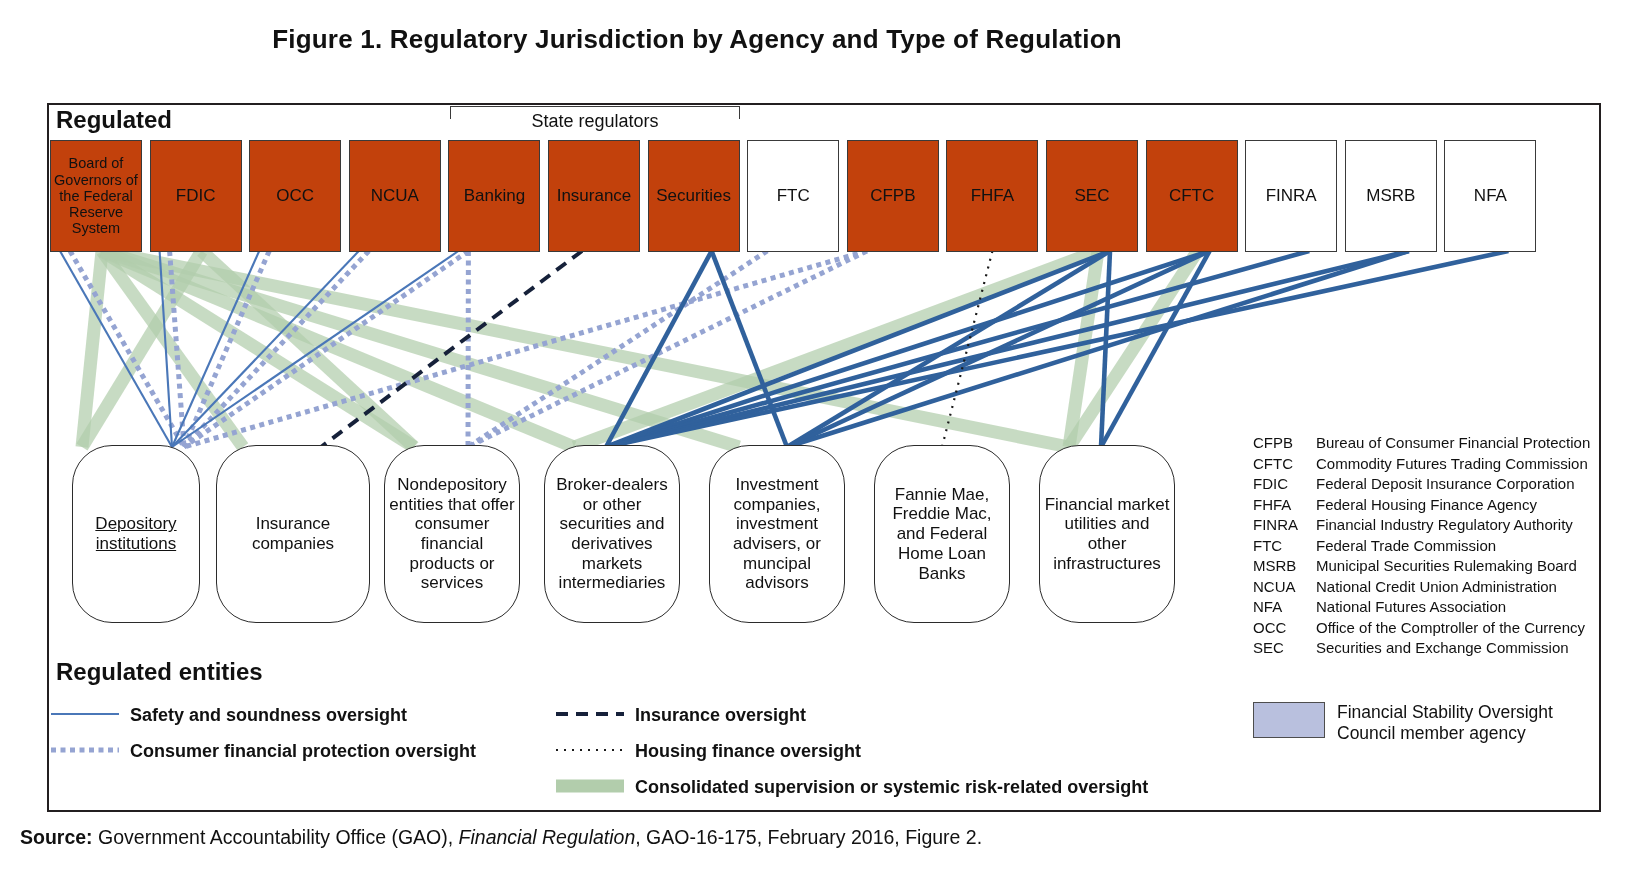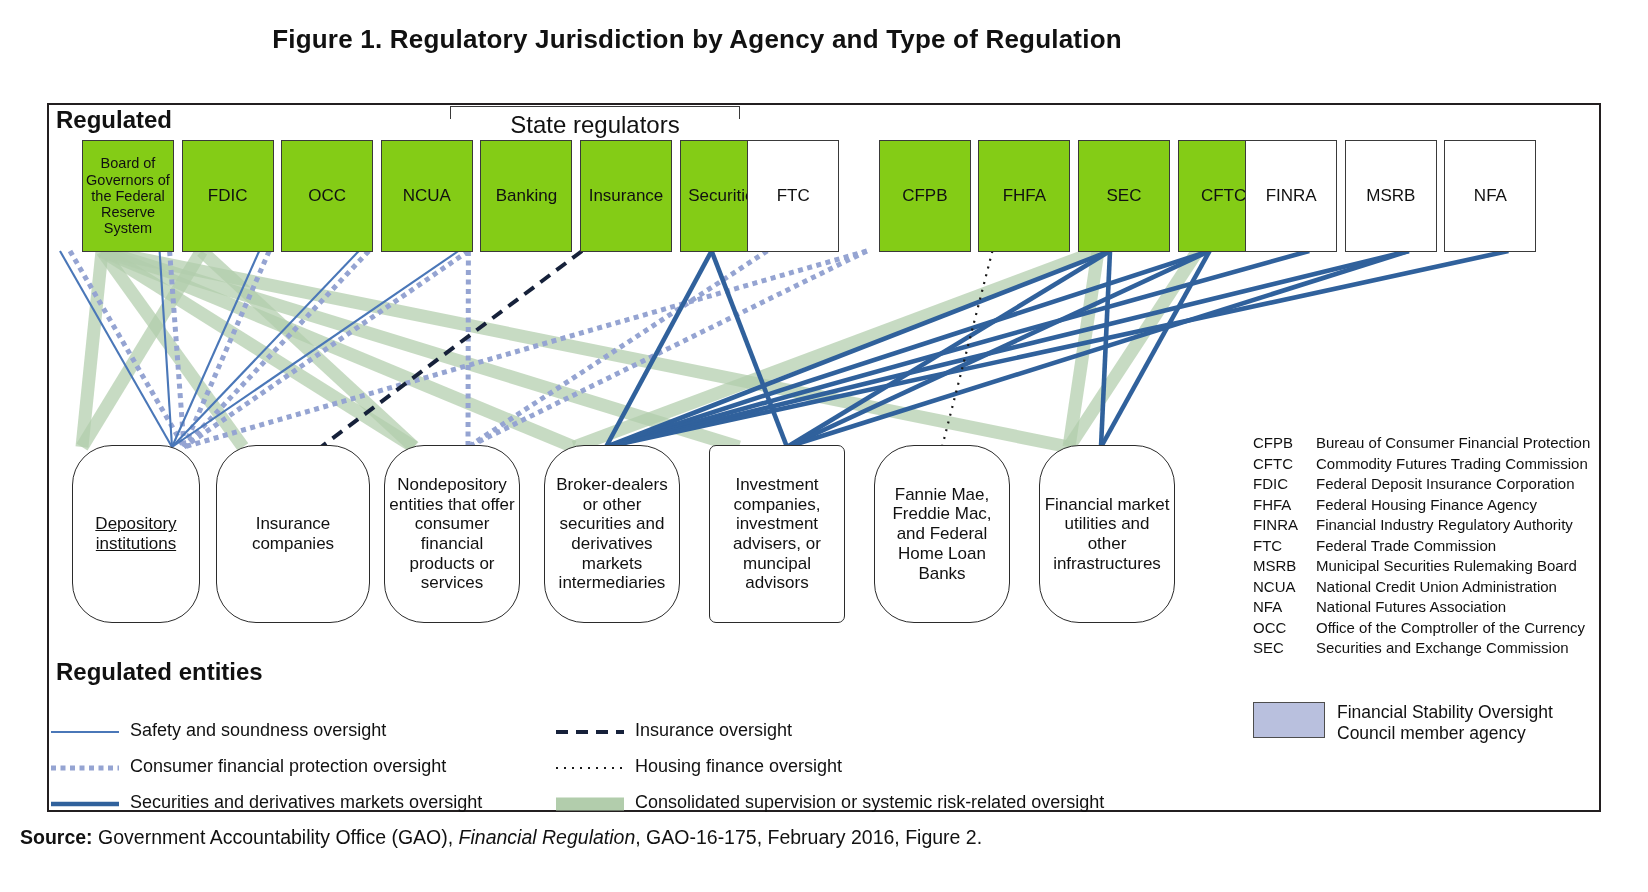--- a/index.html
+++ b/index.html
@@ -4,36 +4,36 @@
 <style>
   html,body{margin:0;padding:0;background:#ffffff;}
   body{width:1648px;height:892px;position:relative;font-family:"Liberation Sans",sans-serif;color:#111;overflow:hidden;}
   #title{position:absolute;top:24px;left:0;width:1394px;text-align:center;font-size:26px;font-weight:bold;letter-spacing:.2px;}
   #frame{position:absolute;left:47px;top:103px;width:1554px;height:709px;border:2px solid #231f20;box-sizing:border-box;background:#fff;z-index:0;}
   #edges{position:absolute;left:0;top:0;width:1648px;height:892px;z-index:1;pointer-events:none;}
   .section-label{position:absolute;font-size:24px;font-weight:bold;z-index:3;}
   #regulators-label{left:56px;top:106px;}
   #regulated-label{left:56px;top:658px;}
   #state-bracket{position:absolute;left:450px;top:106px;width:290px;height:13px;border-top:1.5px solid #3a3a3a;border-left:1.5px solid #3a3a3a;border-right:1.5px solid #3a3a3a;box-sizing:border-box;z-index:2;}
-  #state-label{position:absolute;left:450px;top:111px;width:290px;text-align:center;font-size:24px;z-index:3;}
+  #state-label{position:absolute;left:450px;top:111px;width:290px;text-align:center;font-size:18px;z-index:3;}
   .reg-box{position:absolute;top:140px;width:92px;height:112px;border:1.6px solid #3a3a3a;box-sizing:border-box;background:#fff;display:flex;align-items:center;justify-content:center;text-align:center;z-index:2;}
-  .reg-box.shaded{background:#84cc16;margin-left:32px;}
+  .reg-box.shaded{background:#c2410c;}
   .reg-box span{font-size:17px;line-height:1.12;}
   .reg-box.small span{font-size:14.5px;}
   .ent-box{position:absolute;top:445px;height:178px;border:1.7px solid #2b2b2b;border-radius:40px;box-sizing:border-box;background:#fff;display:flex;align-items:center;justify-content:center;text-align:center;z-index:2;}
   .ent-box span{font-size:17px;line-height:1.16;padding:0 3px;}
   #abbrev{position:absolute;left:1253px;top:433px;width:344px;z-index:3;}
   .ab-row{display:flex;font-size:15px;line-height:20.5px;}
   .ab-abbr{width:63px;flex:none;}
   .ab-name{flex:1;}
   #legend{position:absolute;left:50px;top:705px;width:1140px;z-index:3;}
   .lg-col{position:absolute;top:0;}
   .lg-col.c0{left:0;}
   .lg-col.c1{left:505px;}
-  .lg-item{display:flex;align-items:flex-end;height:36px;}
+  .lg-item{display:flex;align-items:flex-start;height:36px;font-weight:bold;}
   .lg-item svg{flex:none;margin-right:10px;}
   .lg-item span{font-size:18px;}
   #fsoc{position:absolute;left:1253px;top:702px;z-index:3;display:flex;align-items:flex-start;}
   #fsoc-swatch{width:72px;height:36px;background:#b9c0de;border:1.6px solid #4d4d4d;box-sizing:border-box;flex:none;margin-right:12px;}
   #fsoc-text{font-size:17.5px;line-height:21px;padding-top:0px;}
   #source{position:absolute;left:20px;top:826px;font-size:19.5px;z-index:3;}
   #source .b{font-weight:bold;}
   #source .i{font-style:italic;}
 </style>
 </head>
@@ -143,21 +143,21 @@
     </div>
     <div class="ent-box" style="left: 216px; width: 154px;">
       <span>Insurance companies</span>
     </div>
     <div class="ent-box" style="left: 384px; width: 136px;">
       <span>Nondepository entities that offer consumer financial products or services</span>
     </div>
     <div class="ent-box" style="left: 544px; width: 136px;">
       <span>Broker-dealers or other securities and derivatives markets intermediaries</span>
     </div>
-    <div class="ent-box" style="left: 709px; width: 136px; border-radius: 7px;">
+    <div class="ent-box" style="left: 709px; width: 136px;">
       <span>Investment companies, investment advisers, or muncipal advisors</span>
     </div>
     <div class="ent-box" style="left: 874px; width: 136px;">
       <span>Fannie Mae, Freddie Mac, and Federal Home Loan Banks</span>
     </div>
     <div class="ent-box" style="left: 1039px; width: 136px;">
       <span>Financial market utilities and other infrastructures</span>
     </div>
   </div>
 
@@ -214,26 +214,20 @@
         <svg width="70" height="18">
           <line x1="1" x2="69" y1="9" y2="9" stroke="#4a77b8" stroke-width="2.1"></line>
         </svg>
         <span>Safety and soundness oversight</span>
       </div>
       <div class="lg-item">
         <svg width="70" height="18">
           <line x1="1" x2="69" y1="9" y2="9" stroke="#95a4d2" stroke-width="5" stroke-dasharray="5 4.5"></line>
         </svg>
         <span>Consumer financial protection oversight</span>
-      </div>
-      <div class="lg-item">
-        <svg width="70" height="18">
-          <line x1="1" x2="69" y1="9" y2="9" stroke="#30619c" stroke-width="4.6"></line>
-        </svg>
-        <span>Securities and derivatives markets oversight</span>
       </div>
     </div>
     <div class="lg-col c1">
       <div class="lg-item">
         <svg width="70" height="18">
           <line x1="1" x2="69" y1="9" y2="9" stroke="#16213a" stroke-width="4" stroke-dasharray="12 8"></line>
         </svg>
         <span>Insurance oversight</span>
       </div>
       <div class="lg-item">

